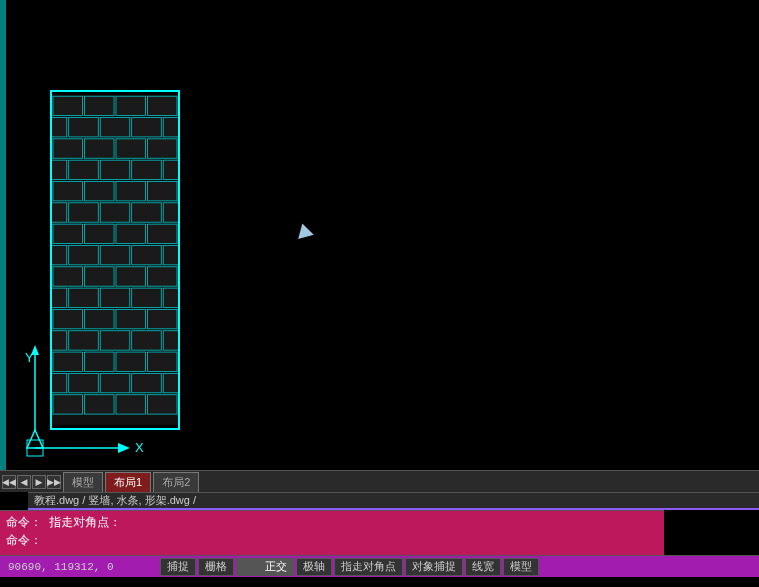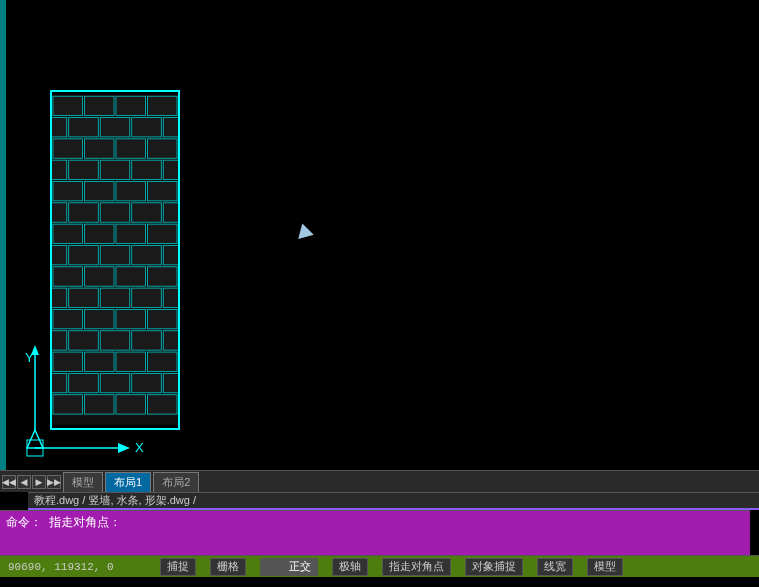--- a/index.html
+++ b/index.html
@@ -101,21 +101,21 @@
       display: flex;
       align-items: center;
       cursor: pointer;
       border-top: 1px solid #777;
       border-left: 1px solid #777;
       border-right: 1px solid #777;
       margin-left: 2px;
     }
 
     .tab-item.active {
-      background: #0369a1;
+      background: #7f1d1d;
       color: #fff;
     }
 
     .tab-item.inactive {
       background: #3a3a3a;
       color: #aaa;
     }
 
     
     #breadcrumb-bar {
@@ -136,59 +136,59 @@
     #breadcrumb-bar span {
       color: #ccc;
       font-size: 11px;
     }
 
     
     #command-area {
       position: absolute;
       top: 510px;
       left: 0;
-      width: 750px;
+      width: 664px;
       height: 45px;
-      background: #a21caf;
+      background: #be185d;
       border-top: 1px solid #555;
       padding: 3px 6px;
     }
 
     .command-line {
       color: #fff;
       font-size: 12px;
       line-height: 18px;
       font-family: 'Courier New', monospace;
     }
 
     
     #status-bar {
       position: absolute;
       top: 555px;
       left: 0;
       width: 759px;
       height: 22px;
-      background: #4d7c0f;
+      background: #a21caf;
       display: flex;
       align-items: center;
       border-top: 1px solid #555;
     }
 
     #coords-display {
       color: #ccc;
       font-size: 11px;
       padding: 0 8px;
       min-width: 160px;
       font-family: 'Courier New', monospace;
     }
 
     #status-buttons {
       display: flex;
       align-items: center;
-      gap: 12px;
+      gap: 0;
     }
 
     .status-btn {
       height: 18px;
       padding: 0 6px;
       font-size: 11px;
       color: #ccc;
       background: #333;
       border: 1px solid #555;
       cursor: pointer;
@@ -360,20 +360,21 @@
     <span>布局2</span>
   </div>
 </div>
 
 <div id="breadcrumb-bar">
   <span>教程.dwg / 竖墙, 水条, 形架.dwg /</span>
 </div>
 
 <div id="command-area">
   <div class="command-line">命令：  指走对角点：</div>
+  <div class="command-line">命令：</div>
 </div>
 
 <div id="status-bar">
   <div id="coords-display">90690, 119312, 0</div>
   <div id="status-buttons">
     <div class="status-btn">捕捉</div>
     <div class="status-btn">栅格</div>
     <div class="status-btn active">正交</div>
     <div class="status-btn">极轴</div>
     <div class="status-btn">指走对角点</div>

